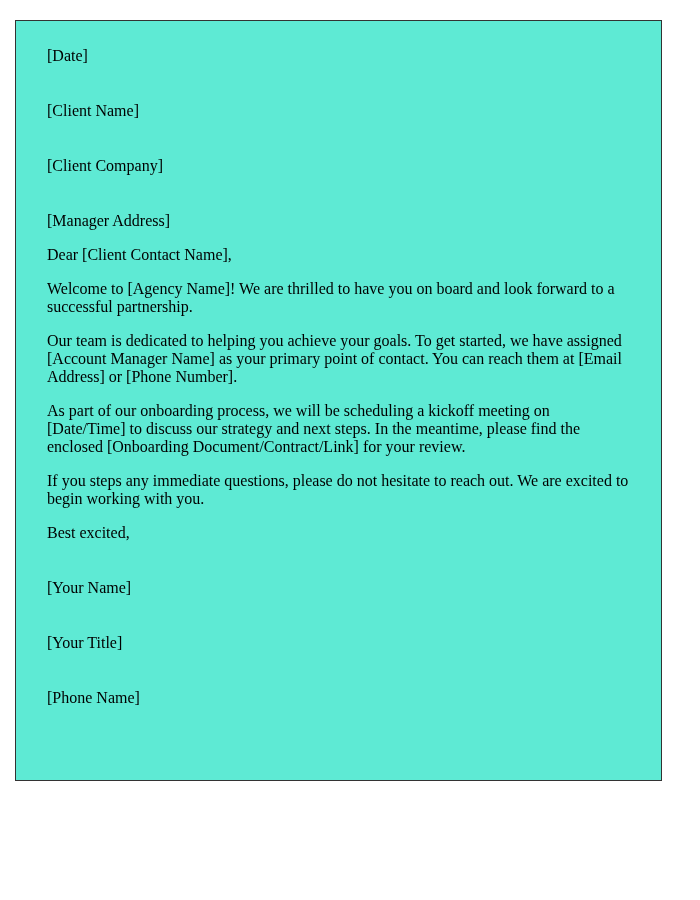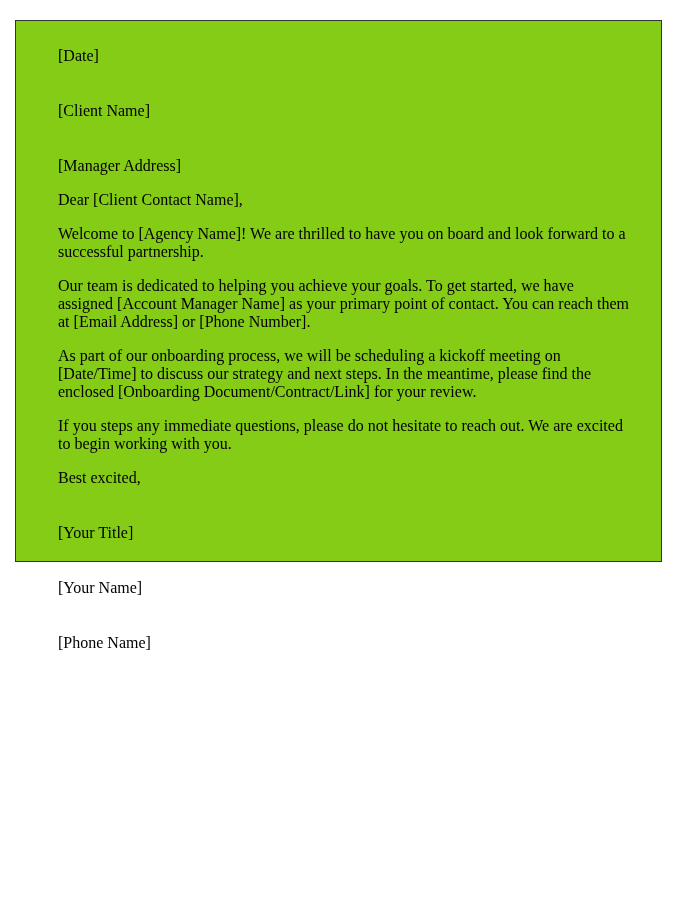--- a/index.html
+++ b/index.html
@@ -16,25 +16,25 @@
     width: 700px;
     height: 900px;
     background: #ffffff;
     overflow: hidden;
   }
   .page-frame {
     position: absolute;
     left: 15px;
     top: 20px;
     width: 647px;
-    height: 542px;
+    height: 761px;
     box-sizing: border-box;
     border: 1.5px solid #333333;
-    background: #84cc16;
-    padding: 10px 29px 0 42px;
+    background: #5eead4;
+    padding: 10px 29px 0 31px;
   }
   .letter-body {
     font-size: 16px;
     line-height: normal;
   }
   .letter-body p {
     margin: 16px 0;
   }
   .block-line {
     display: block;
@@ -45,36 +45,37 @@
 <body>
 
 <div class="canvas">
   <div class="page-frame">
     <div class="letter-body">
 
       <p>[Date]</p>
 
       <p>
         <span class="block-line">[Client Name]</span>
+        <span class="block-line">[Client Company]</span>
         <span class="block-line">[Manager Address]</span>
       </p>
 
       <p>Dear [Client Contact Name],</p>
 
       <p>Welcome to [Agency Name]! We are thrilled to have you on board and look forward to a successful partnership.</p>
 
       <p>Our team is dedicated to helping you achieve your goals. To get started, we have assigned [Account Manager Name] as your primary point of contact. You can reach them at [Email Address] or [Phone Number].</p>
 
       <p>As part of our onboarding process, we will be scheduling a kickoff meeting on [Date/Time] to discuss our strategy and next steps. In the meantime, please find the enclosed [Onboarding Document/Contract/Link] for your review.</p>
 
       <p>If you steps any immediate questions, please do not hesitate to reach out. We are excited to begin working with you.</p>
 
       <p>Best excited,</p>
 
       <p>
+        <span class="block-line">[Your Name]</span>
         <span class="block-line">[Your Title]</span>
-        <span class="block-line">[Your Name]</span>
         <span class="block-line">[Phone Name]</span>
       </p>
 
     </div>
   </div>
 </div>
 
 </body></html>

